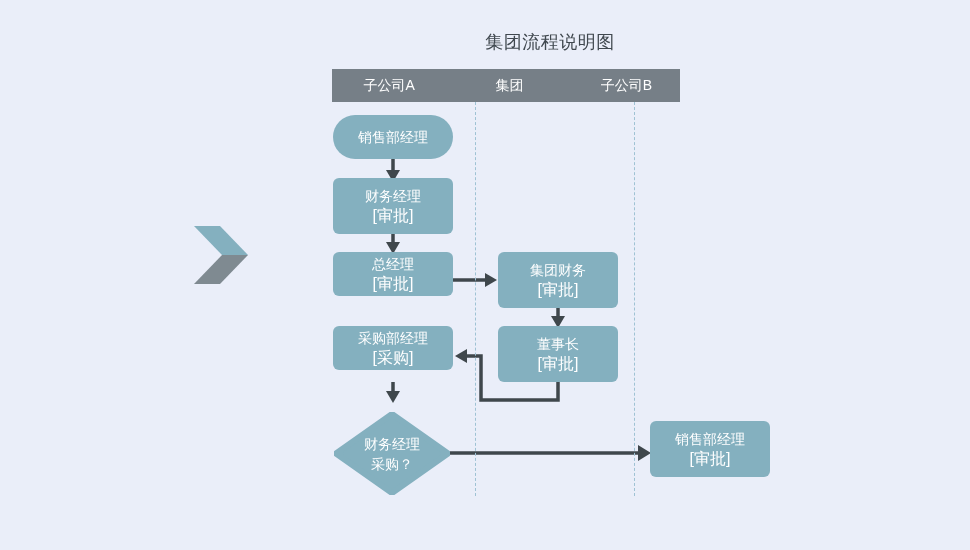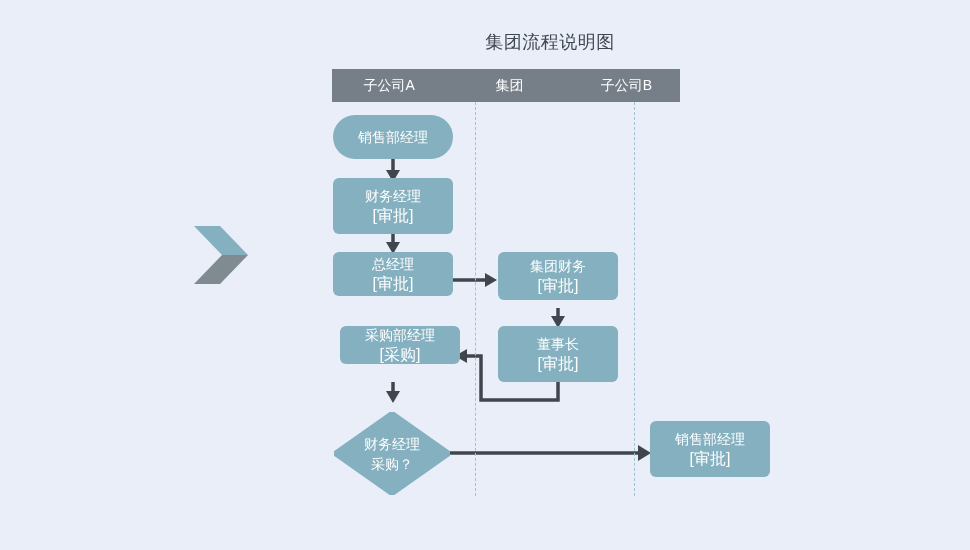--- a/index.html
+++ b/index.html
@@ -185,36 +185,36 @@
 <div class="node" style="left:333px; top:178px; width:120px; height:56px;">
   <div>财务经理</div>
   <div class="l2">[审批]</div>
 </div>
 
 <div class="node" style="left:333px; top:252px; width:120px; height:44px;">
   <div>总经理</div>
   <div class="l2">[审批]</div>
 </div>
 
-<div class="node" style="left:340px; top:326px; width:120px; height:38px;justify-content:center;">
+<div class="node" style="left:333px; top:326px; width:120px; height:44px;justify-content:center;">
   <div>采购部经理</div>
   <div class="l2">[采购]</div>
 </div>
 
 <div class="diamond-wrap">
   <svg class="diamond-shape" viewBox="0 0 116 83" xmlns="http://www.w3.org/2000/svg">
     <path d="M 58 2 L 114 41.5 L 58 81 L 2 41.5 Z" fill="#84b0bf" stroke="#84b0bf" stroke-width="6" stroke-linejoin="round"></path>
   </svg>
   <div class="diamond-label">
     <div>财务经理</div>
     <div>采购？</div>
   </div>
 </div>
 
-<div class="node" style="left:498px; top:252px; width:120px; height:48px;">
+<div class="node" style="left:498px; top:252px; width:120px; height:56px;">
   <div>集团财务</div>
   <div class="l2">[审批]</div>
 </div>
 
 <div class="node" style="left:498px; top:326px; width:120px; height:56px;">
   <div>董事长</div>
   <div class="l2">[审批]</div>
 </div>
 
 <div class="node" style="left:650px; top:421px; width:120px; height:56px;">

